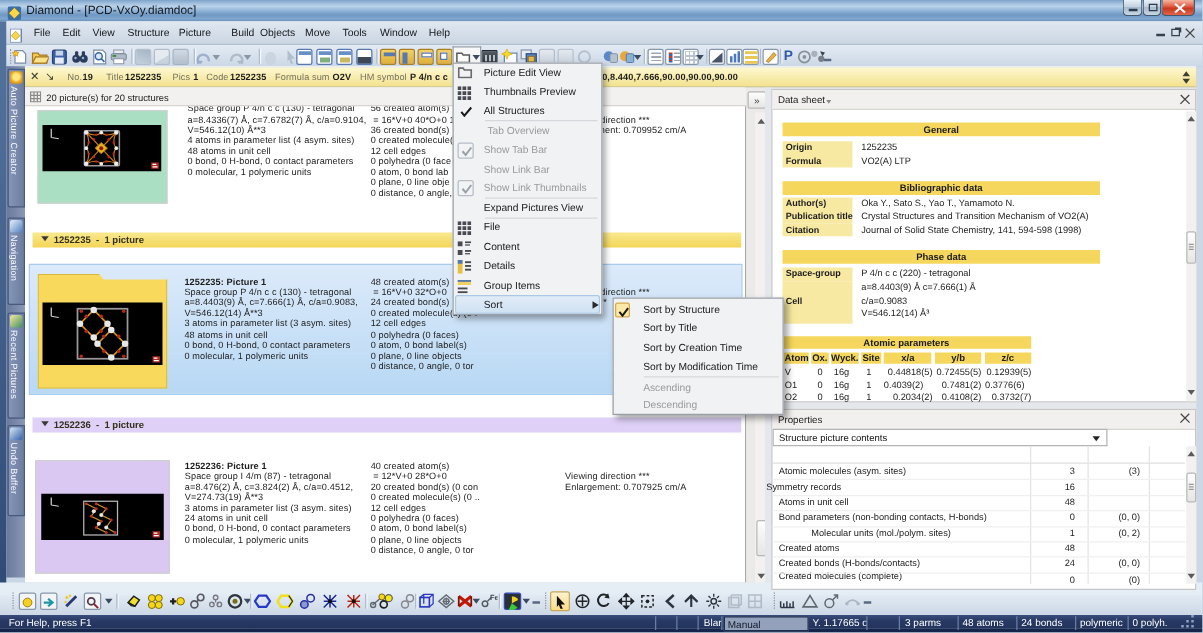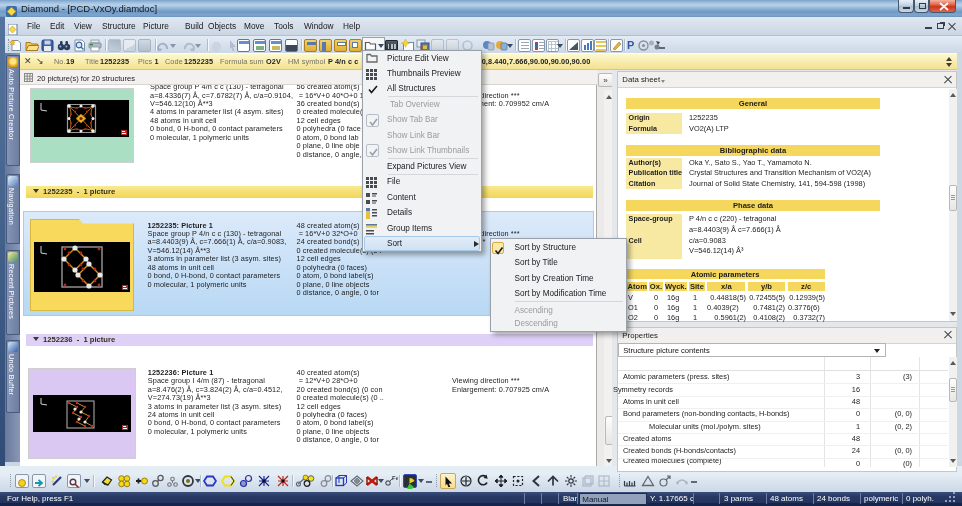--- a/index.html
+++ b/index.html
@@ -475,38 +475,38 @@
 <div class="dval" style="left:650px;top:303.2px;width:12px;text-align:center">0</div>
 <div class="dval" style="left:667px;top:303.2px">16g</div>
 <div class="dval" style="left:689px;top:303.2px;width:12px;text-align:center">1</div>
 <div class="dval" style="left:707px;top:303.2px;width:39px;text-align:left">0.4039(2)</div>
 <div class="dval" style="left:748px;top:303.2px;width:37px;text-align:right">0.7481(2)</div>
 <div class="dval" style="left:788px;top:303.2px;width:37px;text-align:left">0.3776(6)</div>
 <div class="dval" style="left:627.9px;top:313.4px">O2</div>
 <div class="dval" style="left:650px;top:313.4px;width:12px;text-align:center">0</div>
 <div class="dval" style="left:667px;top:313.4px">16g</div>
 <div class="dval" style="left:689px;top:313.4px;width:12px;text-align:center">1</div>
-<div class="dval" style="left:707px;top:313.4px;width:39px;text-align:right">0.5961(2)</div>
+<div class="dval" style="left:707px;top:313.4px;width:39px;text-align:right">0.2034(2)</div>
 <div class="dval" style="left:748px;top:313.4px;width:37px;text-align:right">0.4108(2)</div>
 <div class="dval" style="left:788px;top:313.4px;width:37px;text-align:right">0.3732(7)</div>
 <div class="sb" style="left:948.5px;top:89px;width:8.5px;height:232px"></div>
 <div class="arr aup" style="left:949.5px;top:93px"></div>
 <div class="sbb" style="left:949px;top:185px;width:7.5px;height:26px"></div>
 <div class="a" style="left:950.5px;top:195px;width:4.5px;height:1px;background:#999;box-shadow:0 2px 0 #999,0 4px 0 #999"></div>
 <div class="arr adn" style="left:949.5px;top:312px"></div>
 
 <div class="panel" style="left:617px;top:327px;width:340px;height:145px;z-index:4"></div>
 <div class="a phead" style="left:618px;top:328px;width:338px;z-index:5">&nbsp;&nbsp;Properties</div>
 <div class="px" style="left:944px;top:331px;z-index:6"></div>
 <div class="a" style="left:618px;top:343px;width:268px;height:14px;background:#fff;border:1px solid #b4b4b4;font-size:7.6px;color:#111;line-height:13px;z-index:5">&nbsp;&nbsp;Structure picture contents<div class="arr adn" style="z-index:5;right:5px;top:5px;border-top-color:#222"></div></div>
 <div class="a" style="z-index:5;left:824px;top:357px;width:1px;height:110px;background:#e4e4e4"></div>
 <div class="a" style="z-index:5;left:870px;top:357px;width:1px;height:110px;background:#e4e4e4"></div>
 <div class="a" style="z-index:5;left:919px;top:357px;width:1px;height:110px;background:#e4e4e4"></div>
 <div class="a" style="z-index:5;left:618px;top:370px;width:330px;height:1px;background:#e0e0e0"></div>
-<div class="dval" style="z-index:5;left:623px;top:372.2px">Atomic parameters (press. sites)</div>
+<div class="dval" style="z-index:5;left:623px;top:372.2px">Atomic molecules (asym. sites)</div>
 <div class="dval" style="z-index:5;left:800px;top:372.2px;width:60px;text-align:right">3</div>
 <div class="dval" style="z-index:5;left:852px;top:372.2px;width:60px;text-align:right">(3)</div>
 <div class="dval" style="z-index:5;left:613px;top:384.6px">Symmetry records</div>
 <div class="dval" style="z-index:5;left:800px;top:384.6px;width:60px;text-align:right">16</div>
 <div class="dval" style="z-index:5;left:623px;top:397px">Atoms in unit cell</div>
 <div class="dval" style="z-index:5;left:800px;top:397px;width:60px;text-align:right">48</div>
 <div class="dval" style="z-index:5;left:623px;top:409.2px">Bond parameters (non-bonding contacts, H-bonds)</div>
 <div class="dval" style="z-index:5;left:800px;top:409.2px;width:60px;text-align:right">0</div>
 <div class="dval" style="z-index:5;left:852px;top:409.2px;width:60px;text-align:right">(0, 0)</div>
 <div class="dval" style="z-index:5;left:649px;top:421.6px">Molecular units (mol./polym. sites)</div>

